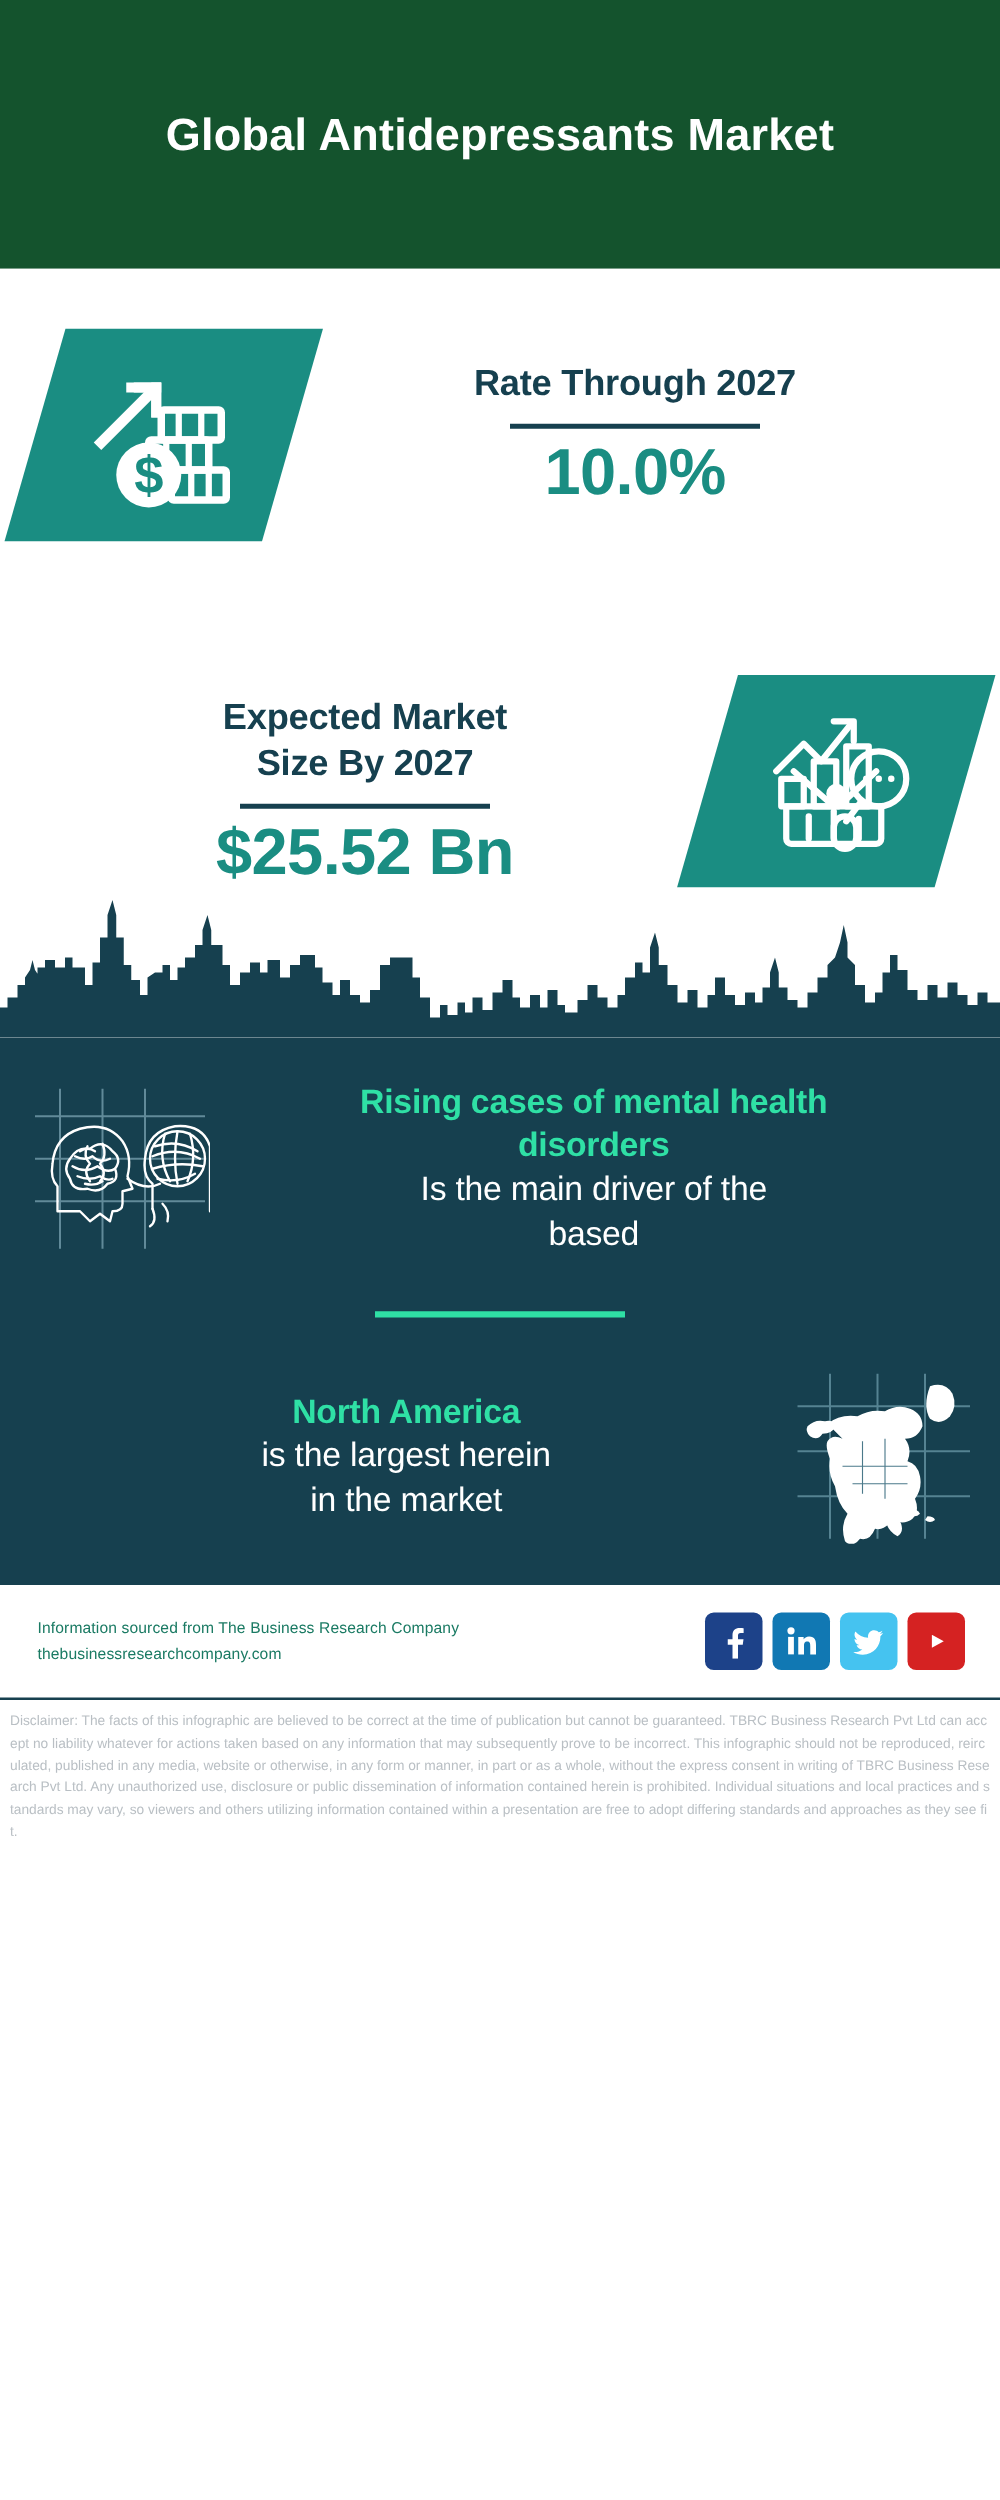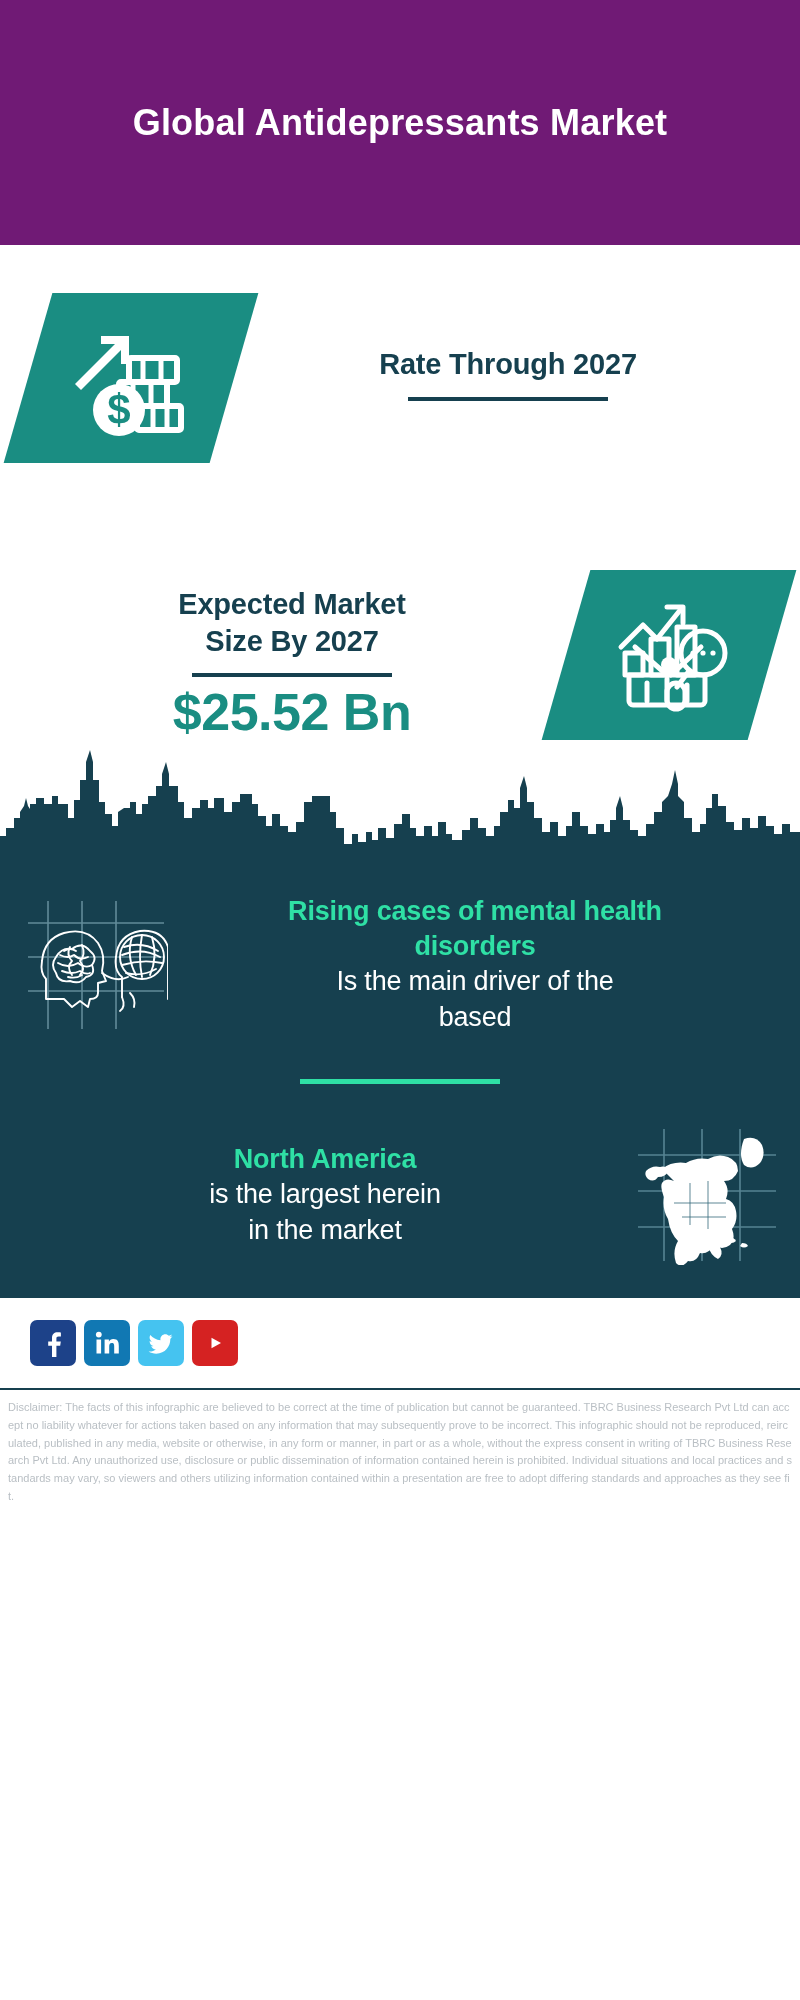--- a/index.html
+++ b/index.html
@@ -7,22 +7,22 @@
   body {
     font-family: "Liberation Sans", sans-serif;
     background:#ffffff;
     width:800px; height:2000px;
     overflow:hidden;
     position:relative;
   }
 
   
   .header {
-    background:#701a75;
-    height:245px;
+    background:#14532d;
+    height:215px;
     display:flex; align-items:center; justify-content:center;
     padding:0 40px;
   }
   .header-title {
     color:#ffffff;
     font-size:36px;
     font-weight:bold;
     letter-spacing:0.2px;
     text-align:center;
     line-height:1.15;
@@ -207,20 +207,21 @@
           <line x1="100" y1="92" x2="100" y2="116"></line>
         </g>
 
         <circle cx="52" cy="96" r="26" fill="#ffffff"></circle>
         <text x="52" y="110" font-family="'Liberation Sans',sans-serif" font-size="42" font-weight="bold" fill="#1a8d82" text-anchor="middle">$</text>
       </svg>
     </div>
     <div class="stat-text">
       <div class="stat-label">Rate Through 2027</div>
       <div class="rule"></div>
+      <div class="stat-value">10.0%</div>
     </div>
   </div>
 
   <div class="stat-row row2">
     <div class="stat-text">
       <div class="stat-label">Expected Market</div>
       <div class="stat-label">Size By 2027</div>
       <div class="rule"></div>
       <div class="stat-value">$25.52 Bn</div>
     </div>
@@ -362,20 +363,24 @@
         </g>
         <g fill="none" stroke="#2b6175" stroke-width="0.9" opacity="0.85">
           <path d="M42 78 h52 M58 58 v42 M76 56 v48 M50 92 h44"></path>
         </g>
       </svg>
     </div>
   </div>
 </div>
 
 <div class="footer">
+  <div class="footer-text">
+    <div class="footer-line">Information sourced from The Business Research Company</div>
+    <div class="footer-line">thebusinessresearchcompany.com</div>
+  </div>
   <div class="social">
     <a class="soc soc-fb">
       <svg width="28" height="28" viewBox="0 0 28 28">
         <path fill="#ffffff" d="M17.4 28V16.8h3.8l0.6-4.4h-4.4V9.6c0-1.3 0.4-2.2 2.2-2.2h2.3V3.5C21.5 3.4 20.1 3.3 18.6 3.3c-3.3 0-5.6 2-5.6 5.7v3.4H9.2v4.4H13V28H17.4z"></path>
       </svg>
     </a>
     <a class="soc soc-li">
       <svg width="28" height="28" viewBox="0 0 28 28">
         <g fill="#ffffff">
           <rect x="3.5" y="10.5" width="4.6" height="14"></rect>

